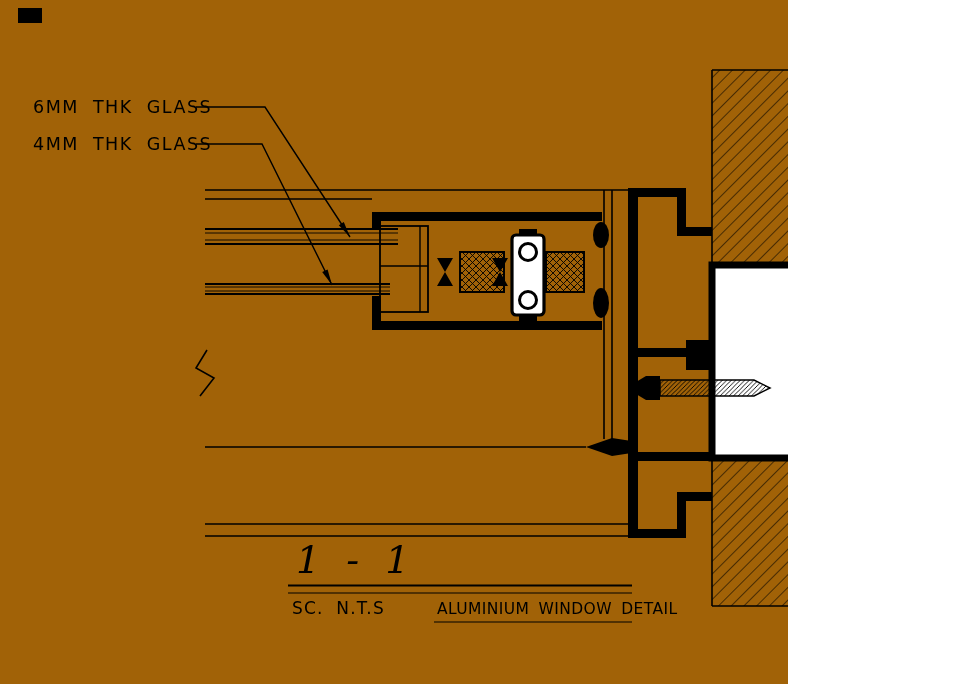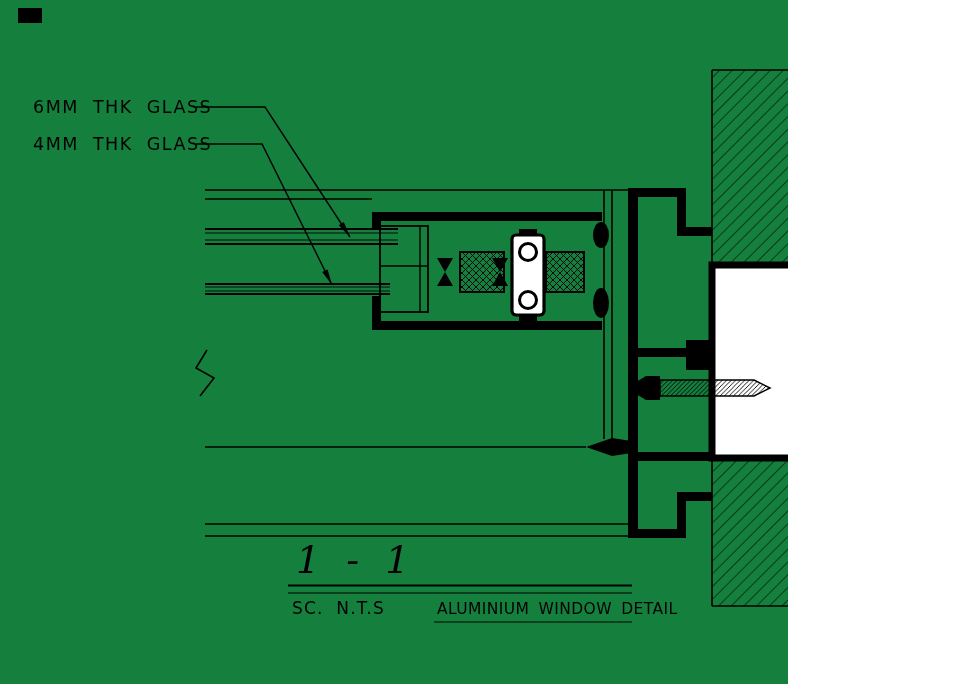--- a/index.html
+++ b/index.html
@@ -1,19 +1,19 @@
 <!DOCTYPE html>
 <html><head>
 <meta charset="utf-8">
 <style>
   html,body{margin:0;padding:0;background:#ffffff;}
   .sheet{
     position:relative;
     width:788px;height:684px;
-    background:#15803d;
+    background:#a16207;
     overflow:hidden;
     font-family:"DejaVu Sans", sans-serif;
   }
   svg{display:block;}
   .cad-label{font-family:"DejaVu Sans", sans-serif;font-size:17.5px;letter-spacing:1.5px;word-spacing:7px;fill:#000;}
   .section-mark{font-family:"DejaVu Serif", serif;font-style:italic;font-size:38px;letter-spacing:7px;fill:#000;}
   .scale-label{font-family:"DejaVu Sans", sans-serif;font-size:17px;letter-spacing:1.2px;word-spacing:6px;fill:#000;}
   .detail-title{font-family:"DejaVu Sans", sans-serif;font-size:15.5px;letter-spacing:0.4px;word-spacing:4px;fill:#000;}
 </style>
 </head>

